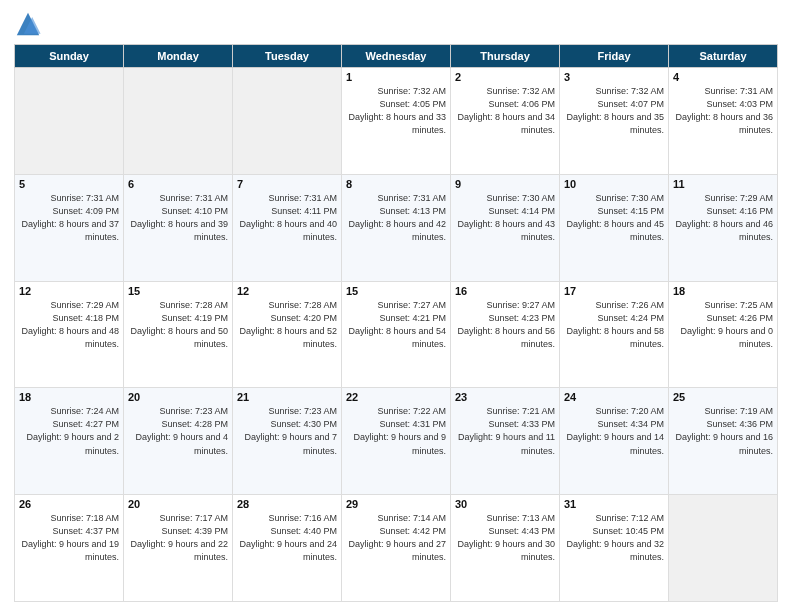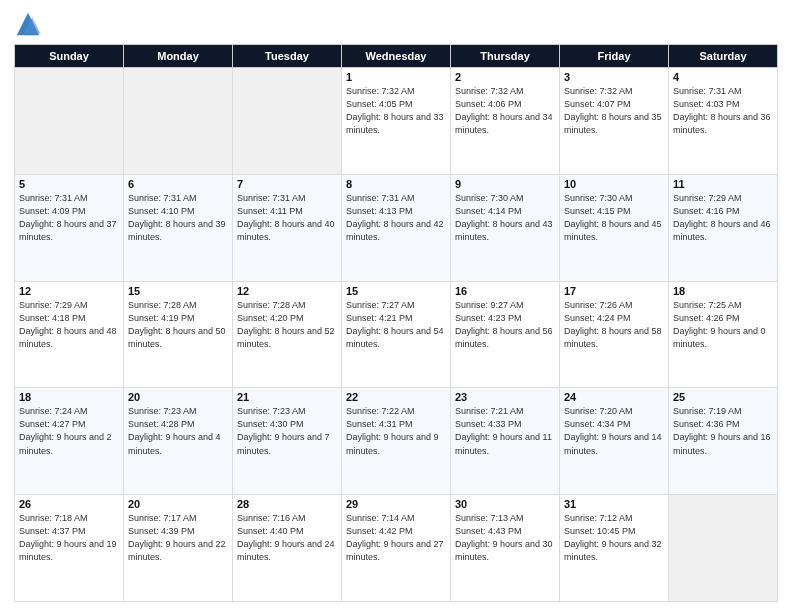--- a/index.html
+++ b/index.html
@@ -63,21 +63,21 @@
       margin-top: 2px;
     }
     .calendar {
       flex: 1;
       border: 1px solid #ccc;
       border-collapse: collapse;
       width: 100%;
       table-layout: fixed;
     }
     .calendar th {
-      background-color: #0f172a;
+      background-color: #0c4a6e;
       color: #fff;
       font-size: 11px;
       font-weight: bold;
       text-align: center;
       padding: 5px 2px;
       border: 1px solid #ccc;
     }
     .calendar td {
       vertical-align: top;
       padding: 3px 4px;
@@ -97,20 +97,21 @@
       font-size: 11px;
       font-weight: bold;
       display: block;
       margin-bottom: 2px;
       color: #111;
     }
     .day-info {
       font-size: 9px;
       color: #333;
       line-height: 1.45;
+      text-align: right;
     }
     .empty {
       background-color: #f0f0f0 !important;
     }
   </style>
 </head>
 <body>
 
 <div class="page">
   <div class="header">

